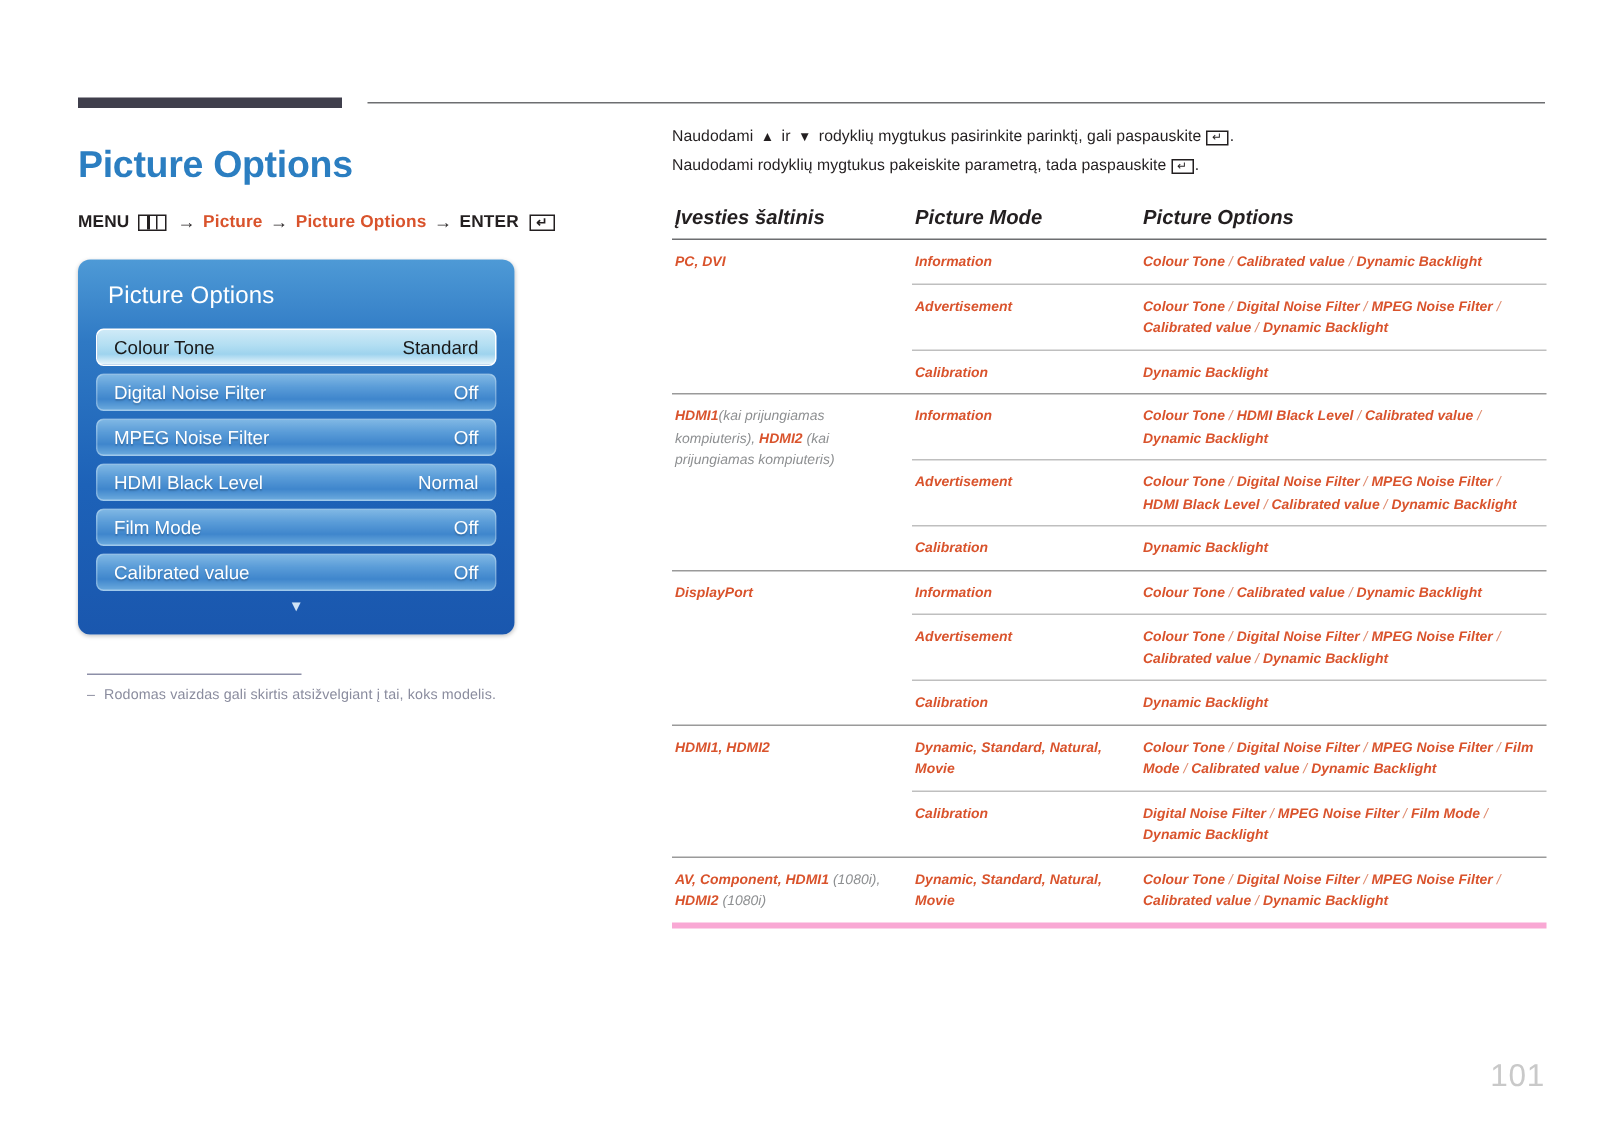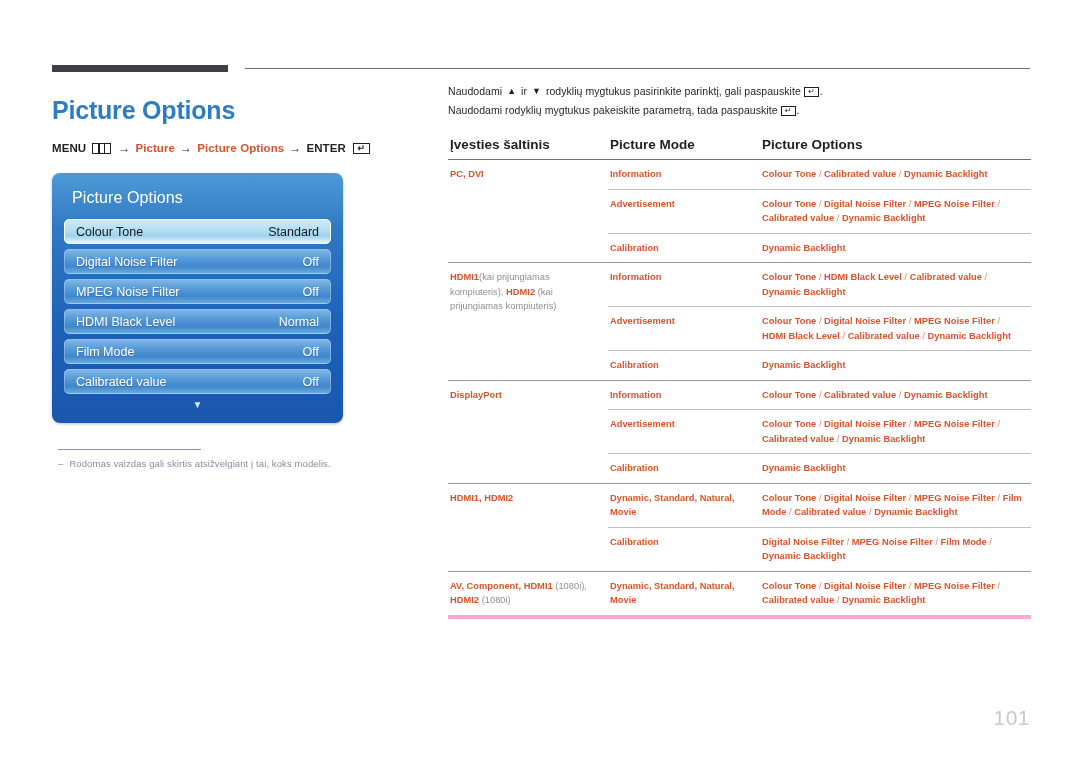--- a/index.html
+++ b/index.html
@@ -193,20 +193,21 @@
     line-height: 8px;
     font-size: 8px;
   }
 
   
   table.spec {
     width: 583px;
     border-collapse: collapse;
     margin-top: 17px;
     table-layout: fixed;
+    font-style: italic;
   }
   table.spec th {
     text-align: left;
     font-size: 13.5px;
     font-weight: bold;
     color: #231f20;
     padding: 0 0 9px 2px;
     vertical-align: bottom;
   }
   table.spec td {

